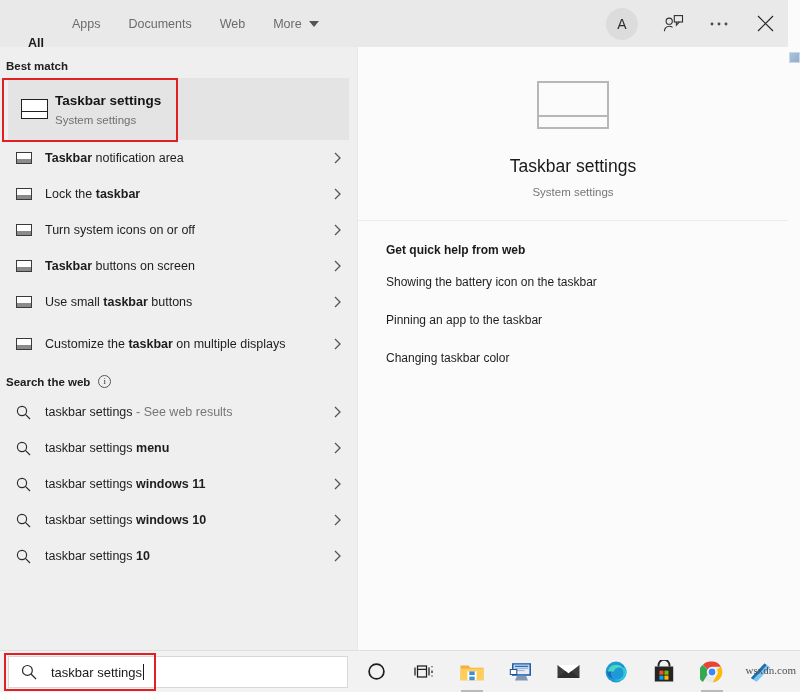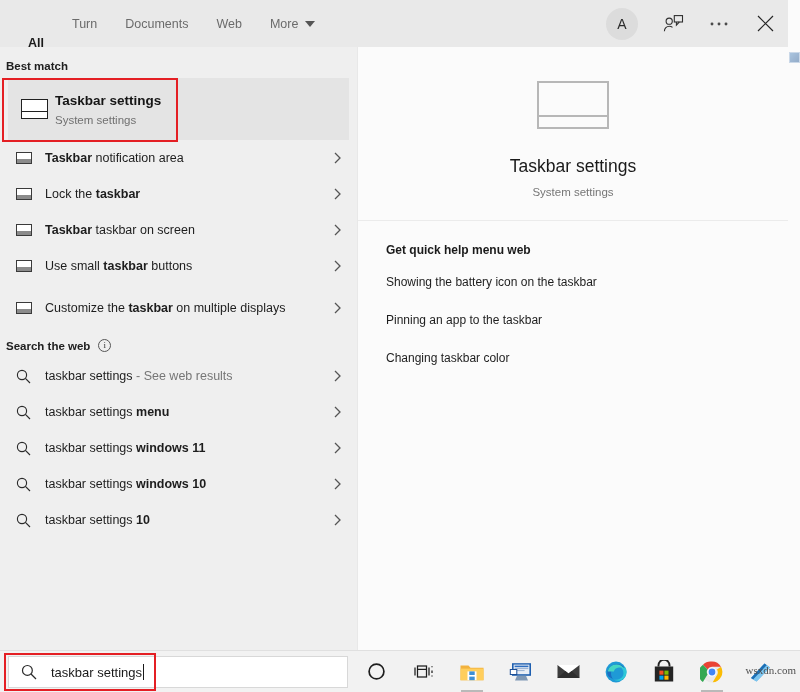--- a/index.html
+++ b/index.html
@@ -316,21 +316,21 @@
   </div>
 
   <div class="flyout">
 
     <div class="header">
       <div class="tabs">
         <div class="tab active">
           <span>All</span>
         </div>
         <div class="tab">
-          <span>Turn</span>
+          <span>Apps</span>
         </div>
         <div class="tab">
           <span>Documents</span>
         </div>
         <div class="tab">
           <span>Web</span>
         </div>
         <div class="tab">
           <span>More</span>
           <span class="caret"></span>
@@ -402,26 +402,37 @@
               <div class="tb-glyph"></div>
             </div>
           <div class="row-label"><span>Lock the </span><b>taskbar</b></div>
           <div class="chev">
             <svg width="7" height="12" viewBox="0 0 7 12" fill="none" stroke="#555" stroke-width="1.3">
                 <path d="M1 1 L6 6 L1 11"></path>
               </svg>
           </div>
         </div>
 
-
         <div class="row">
           <div class="row-icon">
               <div class="tb-glyph"></div>
             </div>
-          <div class="row-label"><b>Taskbar</b><span> taskbar on screen</span></div>
+          <div class="row-label">Turn system icons on or off</div>
+          <div class="chev">
+            <svg width="7" height="12" viewBox="0 0 7 12" fill="none" stroke="#555" stroke-width="1.3">
+                <path d="M1 1 L6 6 L1 11"></path>
+              </svg>
+          </div>
+        </div>
+
+        <div class="row">
+          <div class="row-icon">
+              <div class="tb-glyph"></div>
+            </div>
+          <div class="row-label"><b>Taskbar</b><span> buttons on screen</span></div>
           <div class="chev">
             <svg width="7" height="12" viewBox="0 0 7 12" fill="none" stroke="#555" stroke-width="1.3">
                 <path d="M1 1 L6 6 L1 11"></path>
               </svg>
           </div>
         </div>
 
         <div class="row">
           <div class="row-icon">
               <div class="tb-glyph"></div>
@@ -533,21 +544,21 @@
       <div class="right">
 
         <div class="preview-card">
           <div class="preview-hero"></div>
           <div class="preview-title">Taskbar settings</div>
           <div class="preview-sub">System settings</div>
         </div>
 
 
         <div class="help">
-          <div class="help-title">Get quick help menu web</div>
+          <div class="help-title">Get quick help from web</div>
           <div class="help-link">Showing the battery icon on the taskbar</div>
           <div class="help-link">Pinning an app to the taskbar</div>
           <div class="help-link">Changing taskbar color</div>
         </div>
 
       </div>
     </div>
   </div>
 
   <div class="taskbar">

